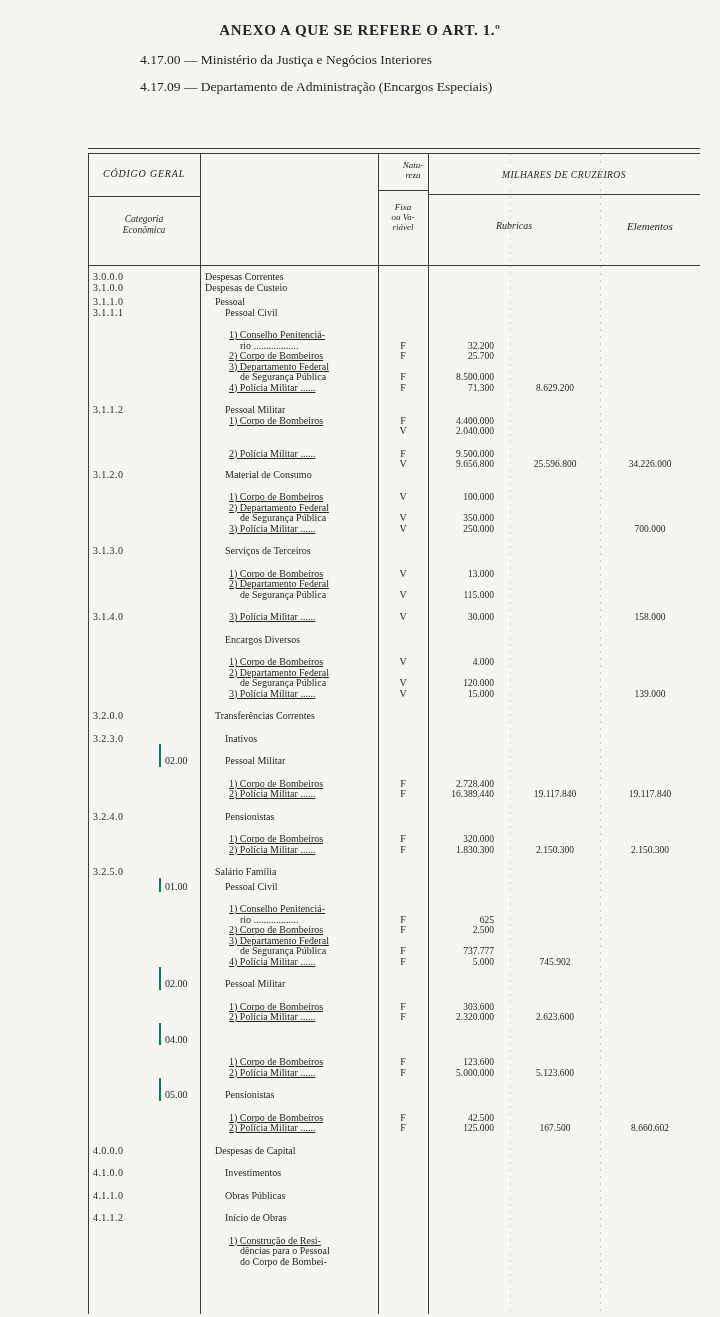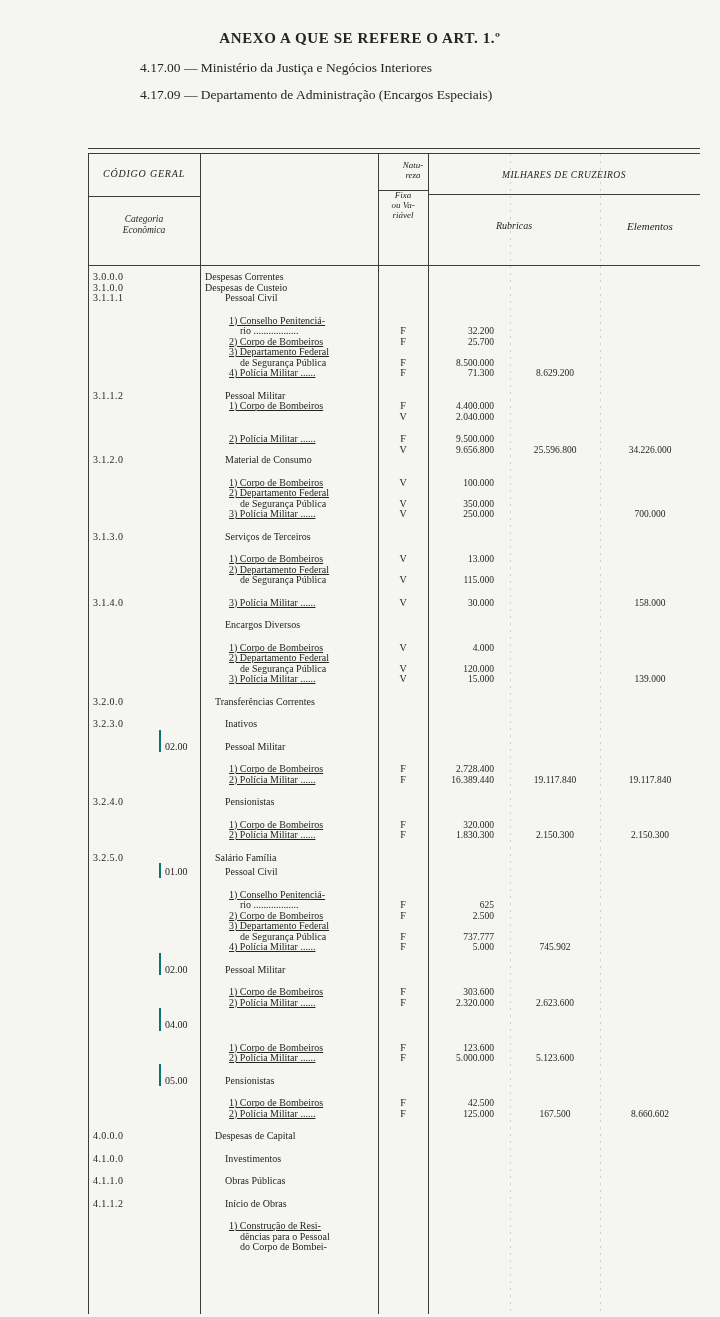--- a/index.html
+++ b/index.html
@@ -3,21 +3,21 @@
 <meta charset="utf-8">
 <style>
   html,body { margin:0; padding:0; background:#d8d8d4; }
   .page {
     width:720px; height:1317px; position:relative; overflow:hidden;
     background:#f5f5f1; color:#242424;
     font-family:"Liberation Serif","DejaVu Serif",serif;
     margin:0 auto;
   }
   .title {
-    text-align:center; padding-top:30px;
+    text-align:center; padding-top:22px;
     font-weight:bold; font-size:15px; letter-spacing:0.6px;
   }
   .subtitles { margin:12px 0 0 140px; font-size:13.5px; }
   .subtitles > div { margin-bottom:10px; line-height:17px; }
 
   .table-wrap { position:absolute; left:88px; top:148px; width:612px; }
   .dbl-line { border-top:1px solid #3c3c3c; height:4px; }
   .table { position:relative; border-top:1px solid #3c3c3c; height:1160px; overflow:hidden; }
 
   .vl { position:absolute; top:0; bottom:0; width:1px; background:#3c3c3c; z-index:1; }
@@ -25,21 +25,21 @@
     position:absolute; top:0; bottom:0; width:1px; z-index:0; opacity:.35;
     background:repeating-linear-gradient(to bottom,#888 0 2px,transparent 2px 7px);
   }
 
   .thead { position:relative; height:112px; }
   .h-label { position:absolute; font-style:italic; text-align:center; white-space:pre-line; }
   .h-codigo   { left:0;   top:14px; width:112px; font-size:10px;  letter-spacing:0.8px; }
   .h-categoria{ left:0;   top:60px; width:112px; font-size:9.5px; line-height:11px; }
   .h-espec    { left:112px; top:36px; width:178px; font-size:10px; letter-spacing:0.6px; line-height:13px; }
   .h-nat      { left:300px; top:6px;  width:50px; font-size:9px;  line-height:10px; }
-  .h-fixa     { left:290px; top:36px; width:50px; font-size:9px;  line-height:10px; }
+  .h-fixa     { left:290px; top:48px; width:50px; font-size:9px;  line-height:10px; }
   .h-milhares { left:340px; top:16px; width:272px; font-size:9.5px; letter-spacing:0.5px; }
   .h-rubricas { left:340px; top:66px; width:172px; font-size:10px; }
   .h-elementos{ left:512px; top:66px; width:100px; font-size:11px; }
 
   .hline { position:absolute; height:1px; background:#3c3c3c; }
   .hl-codigo   { left:0;    top:42px;  width:112px; }
   .hl-nat      { left:290px; top:36px; width:50px;  }
   .hl-milhares { left:340px; top:40px; width:272px; }
   .hl-bottom   { left:0;    top:111px; width:612px; }
 
@@ -119,20 +119,29 @@
           </div>
           <div class="row">
             <div class="cell c-code">3.1.0.0</div>
             <div class="cell c-sub"></div>
             <div class="cell c-spec ind0">Despesas de Custeio</div>
             <div class="cell c-nat"></div>
             <div class="cell c-val"></div>
             <div class="cell c-rub"></div>
             <div class="cell c-ele"></div>
           </div>
+          <div class="row g1">
+            <div class="cell c-code">3.1.1.0</div>
+            <div class="cell c-sub"></div>
+            <div class="cell c-spec ind1">Pessoal</div>
+            <div class="cell c-nat"></div>
+            <div class="cell c-val"></div>
+            <div class="cell c-rub"></div>
+            <div class="cell c-ele"></div>
+          </div>
           <div class="row">
             <div class="cell c-code">3.1.1.1</div>
             <div class="cell c-sub"></div>
             <div class="cell c-spec ind2">Pessoal Civil</div>
             <div class="cell c-nat"></div>
             <div class="cell c-val"></div>
             <div class="cell c-rub"></div>
             <div class="cell c-ele"></div>
           </div>
           <div class="row g2">

